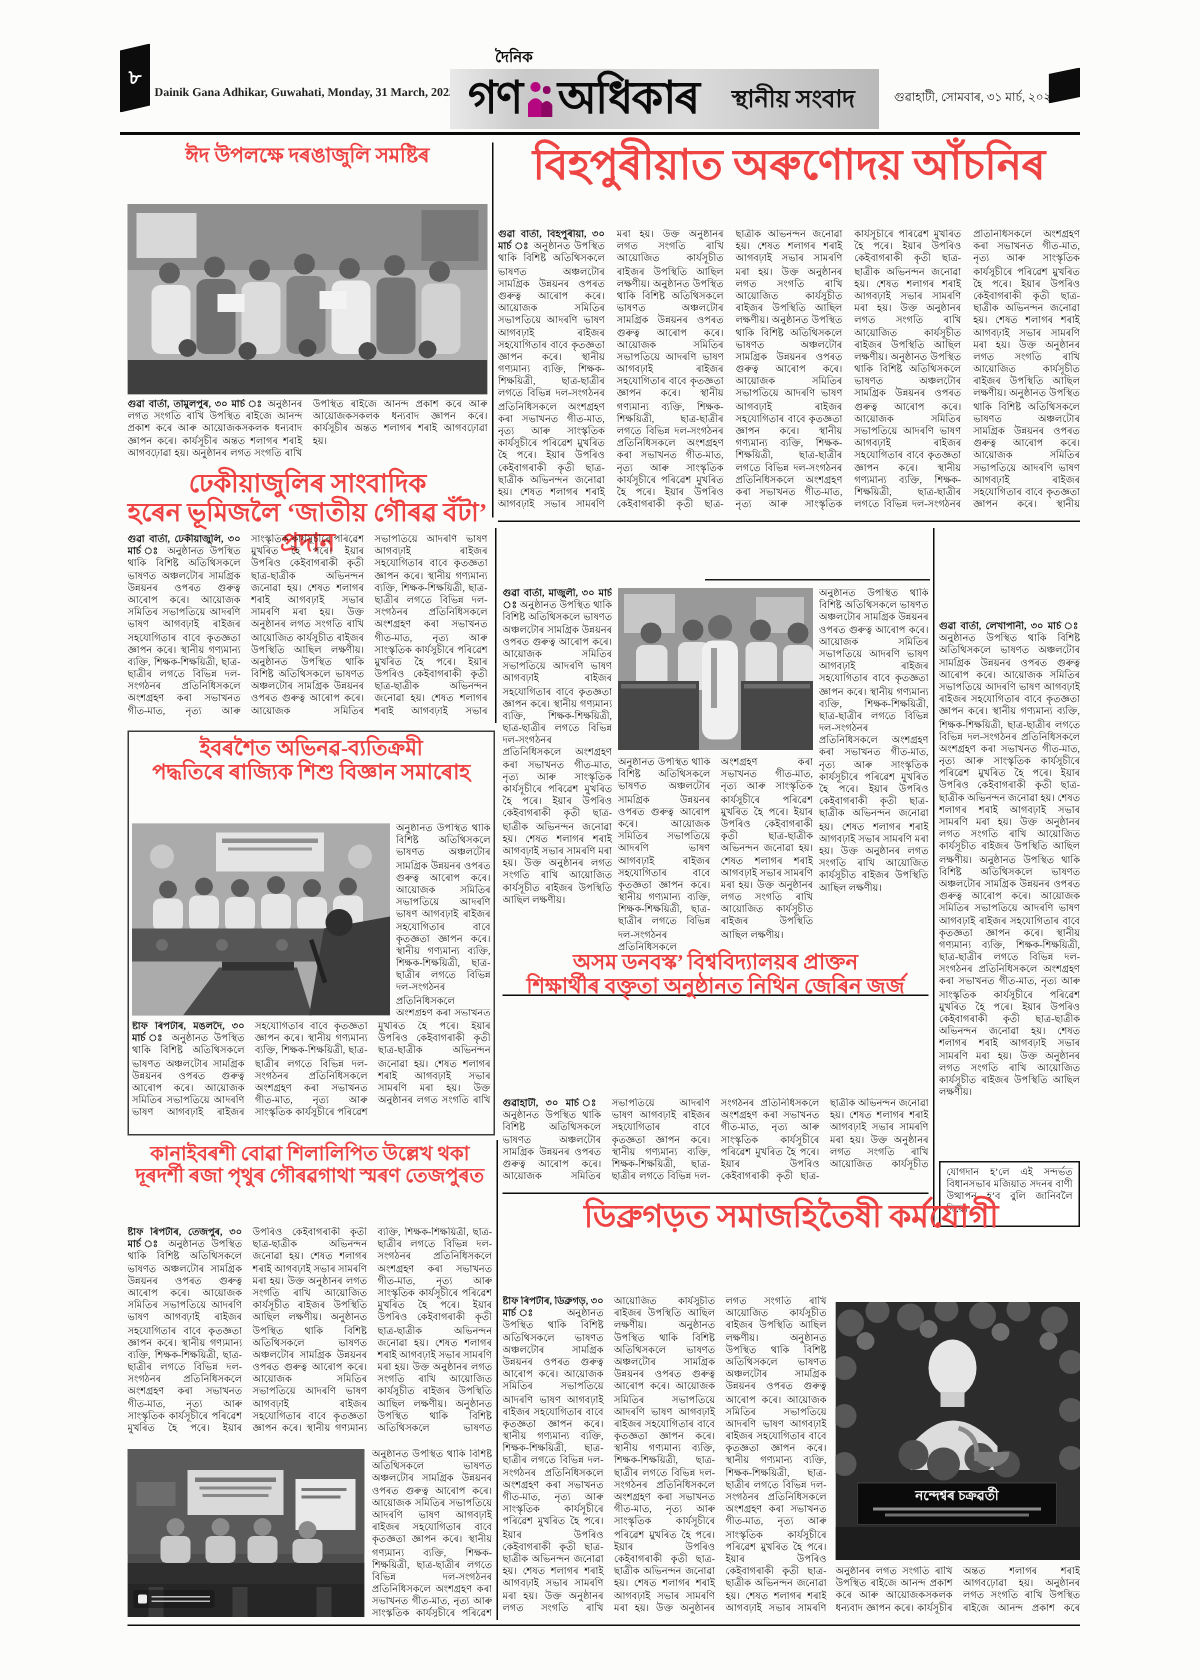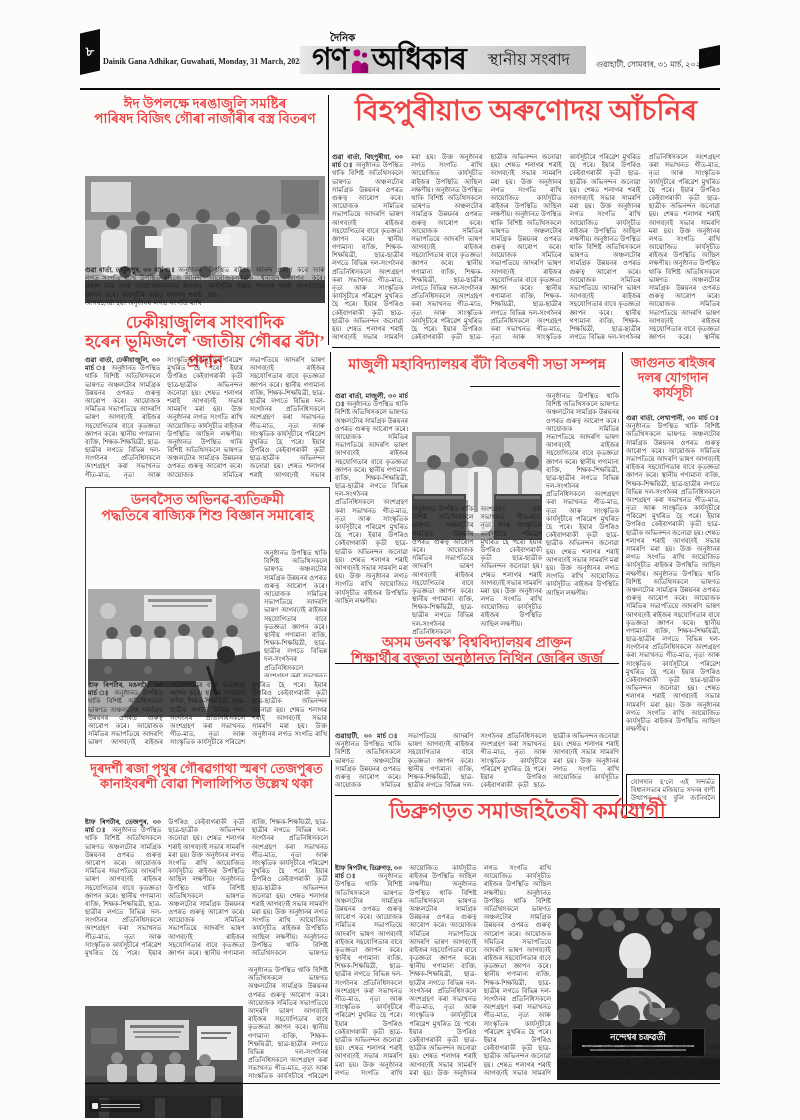--- a/index.html
+++ b/index.html
@@ -8,26 +8,26 @@
   .abs{position:absolute;}
   .hl{font-weight:bold;text-align:center;color:#ef4444;line-height:1.14;}
   .hl span{display:block;}
   .bt{font-size:6.5px;line-height:1.26;text-align:justify;color:#181818;overflow:hidden;}
   .bt b{font-weight:bold;}
   .cols2{column-count:2;column-gap:7px;}
   .cols3{column-count:3;column-gap:7px;}
   .cols4{column-count:4;column-gap:7px;}
   .cols5{column-count:5;column-gap:8px;}
   .rule{background:#0a0a0a;}
-  .ph{background:#9d9d9d;overflow:hidden;margin-top:40px;}
+  .ph{background:#9d9d9d;overflow:hidden;}
   .ph svg{display:block;width:100%;height:100%;}
   .masthead-bar{background:linear-gradient(to right,#e9e9e9 0%,#c9c9c9 18%,#dcdcdc 55%,#b9b9b9 100%);
                 display:flex;align-items:center;gap:8px;padding:0 12px;box-sizing:border-box;}
   .mast-title{font-size:30px;font-weight:bold;color:#0a0a0a;letter-spacing:-1px;display:flex;align-items:center;gap:3px;}
-  .mast-section{font-size:16px;font-weight:normal;color:#141414;margin-left:14px;}
+  .mast-section{font-size:16px;font-weight:bold;color:#141414;margin-left:14px;}
   .corner{background:#0c0c0c;}
   .corner-num{color:#fff;font-size:13px;font-weight:bold;text-align:center;line-height:46px;}
   .edline{font-size:8px;font-weight:bold;color:#222;white-space:nowrap;}
   .endbox{border:1px solid #111;padding:3px 4px;box-sizing:border-box;background:#fff;}
   .plaque{position:absolute;left:14px;top:120px;width:134px;background:#0b0b0b;border:1px solid #3a3a3a;
           padding:3px 4px 5px;box-sizing:border-box;text-align:center;}
   .plaque .pname{color:#f3f3f3;font-size:9px;font-weight:bold;line-height:1.2;}
   .plaque .pline{height:2px;background:#8d8d8d;margin:2px 6px 0;}
   .plaque .pline.short{margin:2px 14px 0;background:#6f6f6f;}
   .wm-chip{position:absolute;left:4px;bottom:6px;width:54px;height:12px;background:rgba(20,20,20,.55);
@@ -42,21 +42,21 @@
 
 <div class="sheet">
 
   <div class="abs corner" style="left:80px;top:29px;width:20px;height:46px;clip-path:polygon(0 10%,100% 0,100% 90%,0 100%);">
     <div class="corner-num">৮</div>
   </div>
   <div class="abs edline" style="left:103px;top:57px;">Dainik Gana Adhikar, Guwahati, Monday, 31 March, 2025</div>
 
   <div class="abs" style="left:330px;top:30px;font-size:10px;font-weight:bold;color:#0a0a0a;">দৈনিক</div>
 
-  <div class="abs masthead-bar" style="left:300px;top:46px;width:286px;height:28px;">
+  <div class="abs masthead-bar" style="left:300px;top:46px;width:286px;height:40px;">
     <div class="mast-title">
       <span>গণ</span>
       <span style="display:inline-block;width:18px;height:26px;">
         <svg viewBox="0 0 18 26">
           <circle cx="6" cy="5" r="3.4" fill="#b5077f"></circle>
           <path d="M1 16 Q6 9 11 16 L11 25 L1 25 Z" fill="#b5077f"></path>
           <circle cx="13.5" cy="7" r="2.6" fill="#8d0663"></circle>
           <path d="M9.8 17 Q13.5 11.5 17.2 17 L17.2 25 L9.8 25 Z" fill="#8d0663"></path>
         </svg>
       </span>
@@ -65,21 +65,20 @@
     <div class="mast-section">স্থানীয় সংবাদ</div>
   </div>
 
   <div class="abs edline" style="left:596px;top:58px;font-weight:normal;">গুৱাহাটী, সোমবাৰ, ৩১ মাৰ্চ, ২০২৫</div>
   <div class="abs corner" style="left:699px;top:45px;width:21px;height:24px;clip-path:polygon(0 18%,100% 0,100% 82%,0 100%);"></div>
 
   <div class="abs rule" style="left:80px;top:88px;width:640px;height:2px;"></div>
 
   <div class="abs hl" style="left:85px;top:96px;width:240px;font-size:13.5px;">
     <span>ঈদ উপলক্ষে দৰঙাজুলি সমষ্টিৰ</span>
-    <span>পাৰিষদ বিজিৎ গৌৰা নাৰ্জাৰীৰ বস্ত্ৰ বিতৰণ</span>
   </div>
 
   <div class="abs ph" style="left:85px;top:136px;width:240px;height:127px;">
     <svg viewBox="0 0 240 127" preserveAspectRatio="none">
       <rect width="240" height="127" fill="#b3b3b3"></rect>
       <rect width="240" height="44" fill="#8f8f8f"></rect>
       <rect x="6" y="6" width="40" height="30" fill="#d8d8d8"></rect>
       <rect x="196" y="4" width="38" height="34" fill="#787878"></rect>
       <g fill="#5f5f5f">
         <circle cx="28" cy="46" r="7"></circle>
@@ -131,23 +130,20 @@
   <div class="abs hl" style="left:85px;top:313px;width:240px;font-size:17px;">
     <span>ঢেকীয়াজুলিৰ সাংবাদিক</span>
     <span>হৰেন ভূমিজলৈ ‘জাতীয় গৌৰৱ বঁটা’ প্ৰদান</span>
   </div>
   <div class="abs bt cols3" style="left:85px;top:356px;width:240px;height:126px;">
     <b>গুৱা বাৰ্তা, ঢেকীয়াজুলি, ৩০ মাৰ্চ ঃ</b>
     <span>অনুষ্ঠানত উপস্থিত থাকি বিশিষ্ট অতিথিসকলে ভাষণত অঞ্চলটোৰ সামগ্ৰিক উন্নয়নৰ ওপৰত গুৰুত্ব আৰোপ কৰে। আয়োজক সমিতিৰ সভাপতিয়ে আদৰণি ভাষণ আগবঢ়াই ৰাইজৰ সহযোগিতাৰ বাবে কৃতজ্ঞতা জ্ঞাপন কৰে। স্থানীয় গণ্যমান্য ব্যক্তি, শিক্ষক-শিক্ষয়িত্ৰী, ছাত্ৰ-ছাত্ৰীৰ লগতে বিভিন্ন দল-সংগঠনৰ প্ৰতিনিধিসকলে অংশগ্ৰহণ কৰা সভাখনত গীত-মাত, নৃত্য আৰু সাংস্কৃতিক কাৰ্যসূচীৰে পৰিৱেশ মুখৰিত হৈ পৰে। ইয়াৰ উপৰিও কেইবাগৰাকী কৃতী ছাত্ৰ-ছাত্ৰীক অভিনন্দন জনোৱা হয়। শেষত শলাগৰ শৰাই আগবঢ়াই সভাৰ সামৰণি মৰা হয়। উক্ত অনুষ্ঠানৰ লগত সংগতি ৰাখি আয়োজিত কাৰ্যসূচীত ৰাইজৰ উপস্থিতি আছিল লক্ষণীয়। অনুষ্ঠানত উপস্থিত থাকি বিশিষ্ট অতিথিসকলে ভাষণত অঞ্চলটোৰ সামগ্ৰিক উন্নয়নৰ ওপৰত গুৰুত্ব আৰোপ কৰে। আয়োজক সমিতিৰ সভাপতিয়ে আদৰণি ভাষণ আগবঢ়াই ৰাইজৰ সহযোগিতাৰ বাবে কৃতজ্ঞতা জ্ঞাপন কৰে। স্থানীয় গণ্যমান্য ব্যক্তি, শিক্ষক-শিক্ষয়িত্ৰী, ছাত্ৰ-ছাত্ৰীৰ লগতে বিভিন্ন দল-সংগঠনৰ প্ৰতিনিধিসকলে অংশগ্ৰহণ কৰা সভাখনত গীত-মাত, নৃত্য আৰু সাংস্কৃতিক কাৰ্যসূচীৰে পৰিৱেশ মুখৰিত হৈ পৰে। ইয়াৰ উপৰিও কেইবাগৰাকী কৃতী ছাত্ৰ-ছাত্ৰীক অভিনন্দন জনোৱা হয়। শেষত শলাগৰ শৰাই আগবঢ়াই সভাৰ সামৰণি মৰা হয়। উক্ত অনুষ্ঠানৰ লগত সংগতি ৰাখি আয়োজিত কাৰ্যসূচীত ৰাইজৰ উপস্থিতি আছিল লক্ষণীয়। </span>
   </div>
   <div class="abs rule" style="left:330px;top:352px;width:1px;height:130px;"></div>
 
-  <div class="abs hl" style="left:335px;top:356px;width:284px;font-size:14.5px;">
-    <span>মাজুলী মহাবিদ্যালয়ৰ বঁটা বিতৰণী সভা সম্পন্ন</span>
-  </div>
   <div class="abs underhl" style="left:470px;top:386px;width:150px;"></div>
 
   <div class="abs bt" style="left:335px;top:392px;width:73px;height:268px;">
     <b>গুৱা বাৰ্তা, মাজুলী, ৩০ মাৰ্চ ঃ</b>
     <span>অনুষ্ঠানত উপস্থিত থাকি বিশিষ্ট অতিথিসকলে ভাষণত অঞ্চলটোৰ সামগ্ৰিক উন্নয়নৰ ওপৰত গুৰুত্ব আৰোপ কৰে। আয়োজক সমিতিৰ সভাপতিয়ে আদৰণি ভাষণ আগবঢ়াই ৰাইজৰ সহযোগিতাৰ বাবে কৃতজ্ঞতা জ্ঞাপন কৰে। স্থানীয় গণ্যমান্য ব্যক্তি, শিক্ষক-শিক্ষয়িত্ৰী, ছাত্ৰ-ছাত্ৰীৰ লগতে বিভিন্ন দল-সংগঠনৰ প্ৰতিনিধিসকলে অংশগ্ৰহণ কৰা সভাখনত গীত-মাত, নৃত্য আৰু সাংস্কৃতিক কাৰ্যসূচীৰে পৰিৱেশ মুখৰিত হৈ পৰে। ইয়াৰ উপৰিও কেইবাগৰাকী কৃতী ছাত্ৰ-ছাত্ৰীক অভিনন্দন জনোৱা হয়। শেষত শলাগৰ শৰাই আগবঢ়াই সভাৰ সামৰণি মৰা হয়। উক্ত অনুষ্ঠানৰ লগত সংগতি ৰাখি আয়োজিত কাৰ্যসূচীত ৰাইজৰ উপস্থিতি আছিল লক্ষণীয়। </span>
   </div>
 
   <div class="abs ph" style="left:412px;top:392px;width:130px;height:108px;">
     <svg viewBox="0 0 130 108" preserveAspectRatio="none">
       <rect width="130" height="108" fill="#999999"></rect>
@@ -177,36 +173,31 @@
 
   <div class="abs bt" style="left:546px;top:392px;width:73px;height:268px;">
     <span>অনুষ্ঠানত উপস্থিত থাকি বিশিষ্ট অতিথিসকলে ভাষণত অঞ্চলটোৰ সামগ্ৰিক উন্নয়নৰ ওপৰত গুৰুত্ব আৰোপ কৰে। আয়োজক সমিতিৰ সভাপতিয়ে আদৰণি ভাষণ আগবঢ়াই ৰাইজৰ সহযোগিতাৰ বাবে কৃতজ্ঞতা জ্ঞাপন কৰে। স্থানীয় গণ্যমান্য ব্যক্তি, শিক্ষক-শিক্ষয়িত্ৰী, ছাত্ৰ-ছাত্ৰীৰ লগতে বিভিন্ন দল-সংগঠনৰ প্ৰতিনিধিসকলে অংশগ্ৰহণ কৰা সভাখনত গীত-মাত, নৃত্য আৰু সাংস্কৃতিক কাৰ্যসূচীৰে পৰিৱেশ মুখৰিত হৈ পৰে। ইয়াৰ উপৰিও কেইবাগৰাকী কৃতী ছাত্ৰ-ছাত্ৰীক অভিনন্দন জনোৱা হয়। শেষত শলাগৰ শৰাই আগবঢ়াই সভাৰ সামৰণি মৰা হয়। উক্ত অনুষ্ঠানৰ লগত সংগতি ৰাখি আয়োজিত কাৰ্যসূচীত ৰাইজৰ উপস্থিতি আছিল লক্ষণীয়। </span>
   </div>
   <div class="abs bt cols2" style="left:412px;top:505px;width:130px;height:155px;">
     <span>অনুষ্ঠানত উপস্থিত থাকি বিশিষ্ট অতিথিসকলে ভাষণত অঞ্চলটোৰ সামগ্ৰিক উন্নয়নৰ ওপৰত গুৰুত্ব আৰোপ কৰে। আয়োজক সমিতিৰ সভাপতিয়ে আদৰণি ভাষণ আগবঢ়াই ৰাইজৰ সহযোগিতাৰ বাবে কৃতজ্ঞতা জ্ঞাপন কৰে। স্থানীয় গণ্যমান্য ব্যক্তি, শিক্ষক-শিক্ষয়িত্ৰী, ছাত্ৰ-ছাত্ৰীৰ লগতে বিভিন্ন দল-সংগঠনৰ প্ৰতিনিধিসকলে অংশগ্ৰহণ কৰা সভাখনত গীত-মাত, নৃত্য আৰু সাংস্কৃতিক কাৰ্যসূচীৰে পৰিৱেশ মুখৰিত হৈ পৰে। ইয়াৰ উপৰিও কেইবাগৰাকী কৃতী ছাত্ৰ-ছাত্ৰীক অভিনন্দন জনোৱা হয়। শেষত শলাগৰ শৰাই আগবঢ়াই সভাৰ সামৰণি মৰা হয়। উক্ত অনুষ্ঠানৰ লগত সংগতি ৰাখি আয়োজিত কাৰ্যসূচীত ৰাইজৰ উপস্থিতি আছিল লক্ষণীয়। </span>
   </div>
   <div class="abs rule" style="left:335px;top:663px;width:284px;height:1px;"></div>
 
   <div class="abs rule" style="left:622px;top:352px;width:1px;height:466px;"></div>
-  <div class="abs hl" style="left:626px;top:356px;width:94px;font-size:13px;">
-    <span>জাগুনত ৰাইজৰ</span>
-    <span>দলৰ যোগদান</span>
-    <span>কাৰ্যসূচী</span>
-  </div>
   <div class="abs bt" style="left:626px;top:414px;width:94px;height:356px;">
     <b>গুৱা বাৰ্তা, লেখাপানী, ৩০ মাৰ্চ ঃ</b>
     <span>অনুষ্ঠানত উপস্থিত থাকি বিশিষ্ট অতিথিসকলে ভাষণত অঞ্চলটোৰ সামগ্ৰিক উন্নয়নৰ ওপৰত গুৰুত্ব আৰোপ কৰে। আয়োজক সমিতিৰ সভাপতিয়ে আদৰণি ভাষণ আগবঢ়াই ৰাইজৰ সহযোগিতাৰ বাবে কৃতজ্ঞতা জ্ঞাপন কৰে। স্থানীয় গণ্যমান্য ব্যক্তি, শিক্ষক-শিক্ষয়িত্ৰী, ছাত্ৰ-ছাত্ৰীৰ লগতে বিভিন্ন দল-সংগঠনৰ প্ৰতিনিধিসকলে অংশগ্ৰহণ কৰা সভাখনত গীত-মাত, নৃত্য আৰু সাংস্কৃতিক কাৰ্যসূচীৰে পৰিৱেশ মুখৰিত হৈ পৰে। ইয়াৰ উপৰিও কেইবাগৰাকী কৃতী ছাত্ৰ-ছাত্ৰীক অভিনন্দন জনোৱা হয়। শেষত শলাগৰ শৰাই আগবঢ়াই সভাৰ সামৰণি মৰা হয়। উক্ত অনুষ্ঠানৰ লগত সংগতি ৰাখি আয়োজিত কাৰ্যসূচীত ৰাইজৰ উপস্থিতি আছিল লক্ষণীয়। অনুষ্ঠানত উপস্থিত থাকি বিশিষ্ট অতিথিসকলে ভাষণত অঞ্চলটোৰ সামগ্ৰিক উন্নয়নৰ ওপৰত গুৰুত্ব আৰোপ কৰে। আয়োজক সমিতিৰ সভাপতিয়ে আদৰণি ভাষণ আগবঢ়াই ৰাইজৰ সহযোগিতাৰ বাবে কৃতজ্ঞতা জ্ঞাপন কৰে। স্থানীয় গণ্যমান্য ব্যক্তি, শিক্ষক-শিক্ষয়িত্ৰী, ছাত্ৰ-ছাত্ৰীৰ লগতে বিভিন্ন দল-সংগঠনৰ প্ৰতিনিধিসকলে অংশগ্ৰহণ কৰা সভাখনত গীত-মাত, নৃত্য আৰু সাংস্কৃতিক কাৰ্যসূচীৰে পৰিৱেশ মুখৰিত হৈ পৰে। ইয়াৰ উপৰিও কেইবাগৰাকী কৃতী ছাত্ৰ-ছাত্ৰীক অভিনন্দন জনোৱা হয়। শেষত শলাগৰ শৰাই আগবঢ়াই সভাৰ সামৰণি মৰা হয়। উক্ত অনুষ্ঠানৰ লগত সংগতি ৰাখি আয়োজিত কাৰ্যসূচীত ৰাইজৰ উপস্থিতি আছিল লক্ষণীয়। </span>
   </div>
   <div class="abs bt endbox" style="left:626px;top:774px;width:94px;height:44px;">
     <span>যোগদান হ’লে এই সন্দৰ্ভত বিধানসভাৰ মজিয়াত সদনৰ বাণী উত্থাপন হ’ব বুলি জানিবলৈ দিয়ে।</span>
   </div>
 
   <div class="abs" style="left:85px;top:487px;width:245px;height:270px;border:1px solid #3c3c3c;box-sizing:border-box;"></div>
   <div class="abs hl" style="left:88px;top:492px;width:239px;font-size:14px;">
-    <span>ডনবসৈত অভিনৱ-ব্যতিক্ৰমী</span>
+    <span>ইবৰশৈত অভিনৱ-ব্যতিক্ৰমী</span>
     <span>পদ্ধতিৰে ৰাজ্যিক শিশু বিজ্ঞান সমাৰোহ</span>
   </div>
 
   <div class="abs ph" style="left:88px;top:549px;width:172px;height:128px;">
     <svg viewBox="0 0 172 128" preserveAspectRatio="none">
       <rect width="172" height="128" fill="#ababab"></rect>
       <rect x="56" y="6" width="72" height="26" fill="#e4e4e4"></rect>
       <rect x="60" y="10" width="64" height="3" fill="#8f8f8f"></rect>
       <rect x="64" y="16" width="56" height="2" fill="#9a9a9a"></rect>
       <circle cx="20" cy="22" r="8" fill="#c9c9c9"></circle>
@@ -254,22 +245,22 @@
     <span>শিক্ষাৰ্থীৰ বক্তৃতা অনুষ্ঠানত নিথিন জেৰিন জৰ্জ</span>
   </div>
   <div class="abs bt cols4" style="left:335px;top:732px;width:284px;height:60px;">
     <b>গুৱাহাটী, ৩০ মাৰ্চ ঃ</b>
     <span>অনুষ্ঠানত উপস্থিত থাকি বিশিষ্ট অতিথিসকলে ভাষণত অঞ্চলটোৰ সামগ্ৰিক উন্নয়নৰ ওপৰত গুৰুত্ব আৰোপ কৰে। আয়োজক সমিতিৰ সভাপতিয়ে আদৰণি ভাষণ আগবঢ়াই ৰাইজৰ সহযোগিতাৰ বাবে কৃতজ্ঞতা জ্ঞাপন কৰে। স্থানীয় গণ্যমান্য ব্যক্তি, শিক্ষক-শিক্ষয়িত্ৰী, ছাত্ৰ-ছাত্ৰীৰ লগতে বিভিন্ন দল-সংগঠনৰ প্ৰতিনিধিসকলে অংশগ্ৰহণ কৰা সভাখনত গীত-মাত, নৃত্য আৰু সাংস্কৃতিক কাৰ্যসূচীৰে পৰিৱেশ মুখৰিত হৈ পৰে। ইয়াৰ উপৰিও কেইবাগৰাকী কৃতী ছাত্ৰ-ছাত্ৰীক অভিনন্দন জনোৱা হয়। শেষত শলাগৰ শৰাই আগবঢ়াই সভাৰ সামৰণি মৰা হয়। উক্ত অনুষ্ঠানৰ লগত সংগতি ৰাখি আয়োজিত কাৰ্যসূচীত ৰাইজৰ উপস্থিতি আছিল লক্ষণীয়। </span>
   </div>
   <div class="abs rule" style="left:335px;top:795px;width:284px;height:1px;"></div>
 
   <div class="abs rule" style="left:331px;top:760px;width:1px;height:320px;"></div>
   <div class="abs hl" style="left:85px;top:762px;width:243px;font-size:13px;">
+    <span>কানাইবৰশী বোৱা শিলালিপিত উল্লেখ থকা</span>
     <span>দূৰদৰ্শী ৰজা পৃথুৰ গৌৰৱগাথা স্মৰণ তেজপুৰত</span>
-    <span>কানাইবৰশী বোৱা শিলালিপিত উল্লেখ থকা</span>
   </div>
   <div class="abs bt cols3" style="left:85px;top:818px;width:243px;height:144px;">
     <b>ষ্টাফ ৰিপৰ্টাৰ, তেজপুৰ, ৩০ মাৰ্চ ঃ</b>
     <span>অনুষ্ঠানত উপস্থিত থাকি বিশিষ্ট অতিথিসকলে ভাষণত অঞ্চলটোৰ সামগ্ৰিক উন্নয়নৰ ওপৰত গুৰুত্ব আৰোপ কৰে। আয়োজক সমিতিৰ সভাপতিয়ে আদৰণি ভাষণ আগবঢ়াই ৰাইজৰ সহযোগিতাৰ বাবে কৃতজ্ঞতা জ্ঞাপন কৰে। স্থানীয় গণ্যমান্য ব্যক্তি, শিক্ষক-শিক্ষয়িত্ৰী, ছাত্ৰ-ছাত্ৰীৰ লগতে বিভিন্ন দল-সংগঠনৰ প্ৰতিনিধিসকলে অংশগ্ৰহণ কৰা সভাখনত গীত-মাত, নৃত্য আৰু সাংস্কৃতিক কাৰ্যসূচীৰে পৰিৱেশ মুখৰিত হৈ পৰে। ইয়াৰ উপৰিও কেইবাগৰাকী কৃতী ছাত্ৰ-ছাত্ৰীক অভিনন্দন জনোৱা হয়। শেষত শলাগৰ শৰাই আগবঢ়াই সভাৰ সামৰণি মৰা হয়। উক্ত অনুষ্ঠানৰ লগত সংগতি ৰাখি আয়োজিত কাৰ্যসূচীত ৰাইজৰ উপস্থিতি আছিল লক্ষণীয়। অনুষ্ঠানত উপস্থিত থাকি বিশিষ্ট অতিথিসকলে ভাষণত অঞ্চলটোৰ সামগ্ৰিক উন্নয়নৰ ওপৰত গুৰুত্ব আৰোপ কৰে। আয়োজক সমিতিৰ সভাপতিয়ে আদৰণি ভাষণ আগবঢ়াই ৰাইজৰ সহযোগিতাৰ বাবে কৃতজ্ঞতা জ্ঞাপন কৰে। স্থানীয় গণ্যমান্য ব্যক্তি, শিক্ষক-শিক্ষয়িত্ৰী, ছাত্ৰ-ছাত্ৰীৰ লগতে বিভিন্ন দল-সংগঠনৰ প্ৰতিনিধিসকলে অংশগ্ৰহণ কৰা সভাখনত গীত-মাত, নৃত্য আৰু সাংস্কৃতিক কাৰ্যসূচীৰে পৰিৱেশ মুখৰিত হৈ পৰে। ইয়াৰ উপৰিও কেইবাগৰাকী কৃতী ছাত্ৰ-ছাত্ৰীক অভিনন্দন জনোৱা হয়। শেষত শলাগৰ শৰাই আগবঢ়াই সভাৰ সামৰণি মৰা হয়। উক্ত অনুষ্ঠানৰ লগত সংগতি ৰাখি আয়োজিত কাৰ্যসূচীত ৰাইজৰ উপস্থিতি আছিল লক্ষণীয়। অনুষ্ঠানত উপস্থিত থাকি বিশিষ্ট অতিথিসকলে ভাষণত অঞ্চলটোৰ সামগ্ৰিক উন্নয়নৰ ওপৰত গুৰুত্ব আৰোপ কৰে। আয়োজক সমিতিৰ সভাপতিয়ে আদৰণি ভাষণ আগবঢ়াই ৰাইজৰ সহযোগিতাৰ বাবে কৃতজ্ঞতা জ্ঞাপন কৰে। স্থানীয় গণ্যমান্য ব্যক্তি, শিক্ষক-শিক্ষয়িত্ৰী, ছাত্ৰ-ছাত্ৰীৰ লগতে বিভিন্ন দল-সংগঠনৰ প্ৰতিনিধিসকলে অংশগ্ৰহণ কৰা সভাখনত গীত-মাত, নৃত্য আৰু সাংস্কৃতিক কাৰ্যসূচীৰে পৰিৱেশ মুখৰিত হৈ পৰে। ইয়াৰ উপৰিও কেইবাগৰাকী কৃতী ছাত্ৰ-ছাত্ৰীক অভিনন্দন জনোৱা হয়। শেষত শলাগৰ শৰাই আগবঢ়াই সভাৰ সামৰণি মৰা হয়। উক্ত অনুষ্ঠানৰ লগত সংগতি ৰাখি আয়োজিত কাৰ্যসূচীত ৰাইজৰ উপস্থিতি আছিল লক্ষণীয়। </span>
   </div>
 
   <div class="abs ph" style="left:85px;top:966px;width:158px;height:112px;">
     <svg viewBox="0 0 158 112" preserveAspectRatio="none">
       <rect width="158" height="112" fill="#4d4d4d"></rect>
       <rect width="158" height="70" fill="#5a5a5a"></rect>

